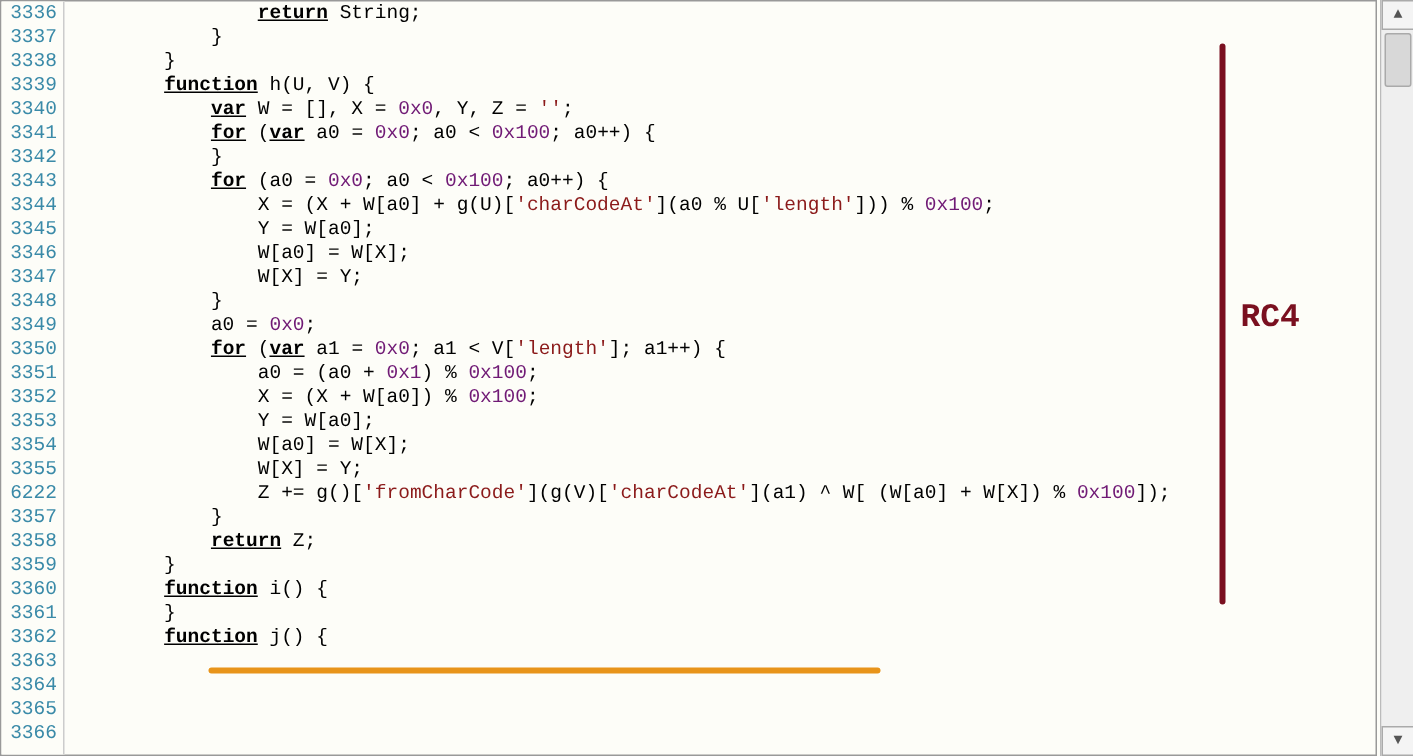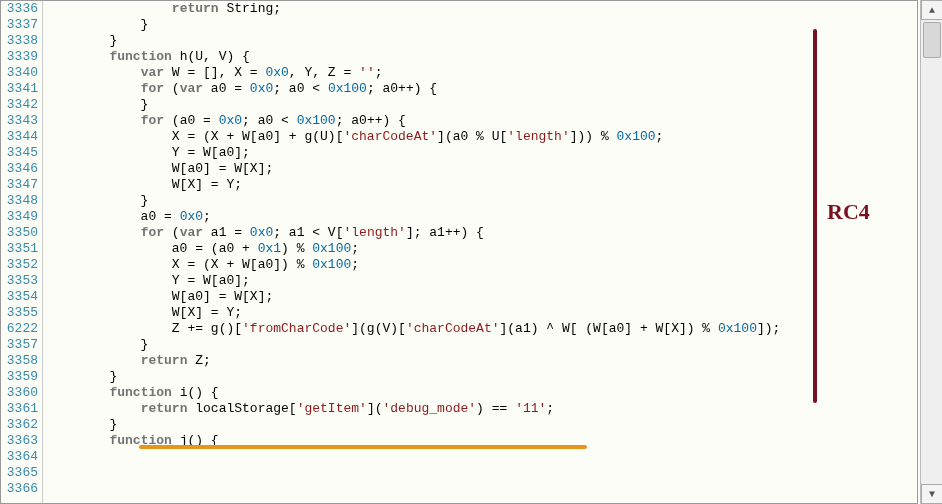--- a/index.html
+++ b/index.html
@@ -40,38 +40,38 @@
     padding-left: 4px;
     position: relative;
     overflow: hidden;
   }
   .code-line {
     height: 16px;
     line-height: 16px;
     white-space: pre;
     color: #000;
   }
-  .kw  { color: #737373; font-weight: bold; }   
+  .kw  { color: #000000; font-weight: bold; text-decoration: underline; }   
   .str { color: #8b1a1a; }                       
-  .num { color: #0369a1; }
+  .num { color: #701a75; }
   .annot-bar {
     position: absolute;
     top: 28px;
     left: 770px;
     width: 4px;
     height: 374px;
     background: #7a1020;
     border-radius: 2px;
   }
   .annot-label {
     position: absolute;
     top: 198px;
     left: 784px;
     color: #7a1020;
-    font-family: Liberation Serif, serif;
+    font-family: Liberation Mono, monospace;
     font-size: 22px;
     font-weight: bold;
   }
   .underline-highlight {
     position: absolute;
     top: 444px;
     left: 96px;
     width: 448px;
     height: 4px;
     background: #e8941a;
@@ -178,21 +178,20 @@
       <div class="code-line">                a0 = (a0 + <span class="num">0x1</span>) % <span class="num">0x100</span>;</div>
       <div class="code-line">                X = (X + W[a0]) % <span class="num">0x100</span>;</div>
       <div class="code-line">                Y = W[a0];</div>
       <div class="code-line">                W[a0] = W[X];</div>
       <div class="code-line">                W[X] = Y;</div>
       <div class="code-line">                Z += g()[<span class="str">'fromCharCode'</span>](g(V)[<span class="str">'charCodeAt'</span>](a1) ^ W[ (W[a0] + W[X]) % <span class="num">0x100</span>]);</div>
       <div class="code-line">            }</div>
       <div class="code-line">            <span class="kw">return</span> Z;</div>
       <div class="code-line">        }</div>
       <div class="code-line">        <span class="kw">function</span> i() {</div>
-      <div class="code-line">            <span class="kw">return</span> localStorage[<span class="str">'getItem'</span>](<span class="str">'debug_mode'</span>) == <span class="str">'11'</span>;</div>
       <div class="code-line">        }</div>
       <div class="code-line">        <span class="kw">function</span> j() {</div>
     </div>
 </div>
 
 <div class="scrollbar-vert">
   <div class="sb-btn">
     <span>▲</span>
   </div>
   <div class="sb-track">

